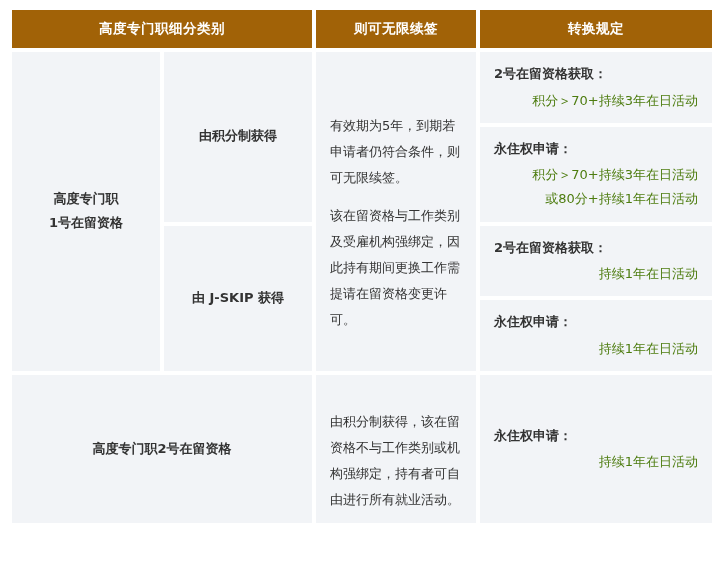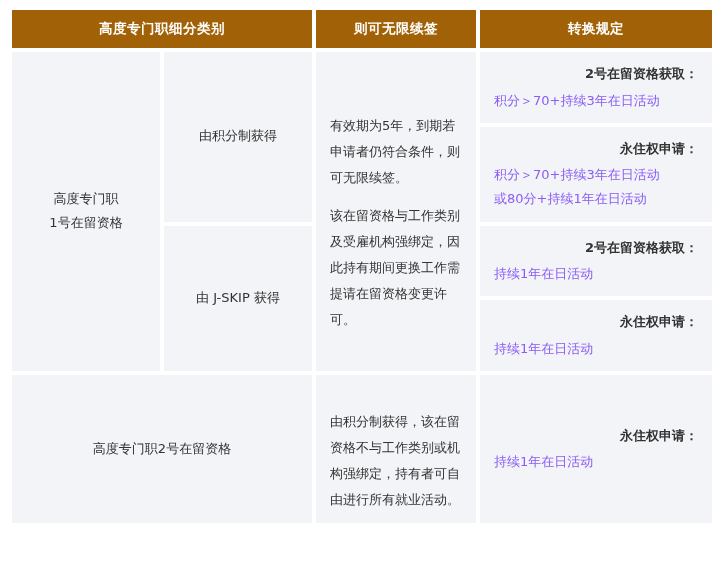--- a/index.html
+++ b/index.html
@@ -37,44 +37,44 @@
   td.cell {
     background: #f2f4f7;
     font-size: 13px;
     line-height: 1.9;
     color: #333333;
     padding: 10px 14px;
     vertical-align: middle;
   }
   td.center {
     text-align: center;
-    font-weight: normal;
+    font-weight: bold;
   }
   td.body-text {
     text-align: left;
     line-height: 2.0;
   }
   .col-a { width: 148px; }
   .col-b { width: 148px; }
   .col-c { width: 160px; }
   .col-d { width: 232px; }
 
   .rule-title {
     display: block;
     font-weight: bold;
     color: #333333;
-    text-align: right;
+    text-align: left;
     font-size: 13px;
     margin-bottom: 2px;
   }
   .rule-line {
     display: block;
-    text-align: left;
+    text-align: right;
     font-size: 13px;
-    color: #8b5cf6;
+    color: #4d7c0f;
     line-height: 1.85;
   }
   .para {
     display: block;
     margin-top: 24px;
   }
   .para + .para {
     margin-top: 12px;
   }
   .nowrap-center {

